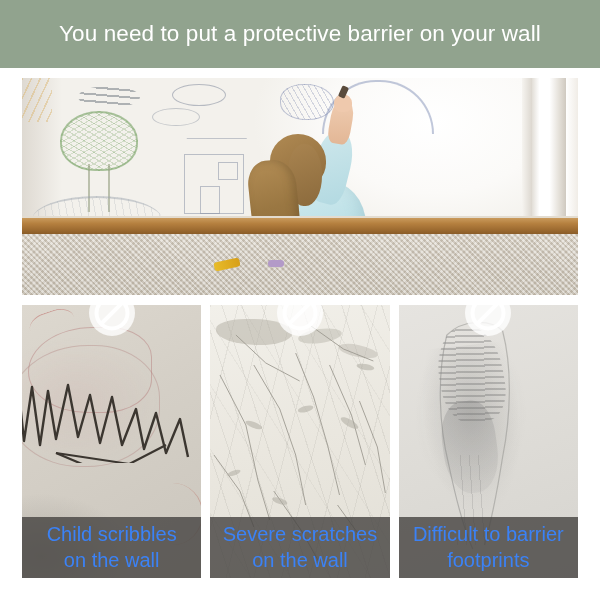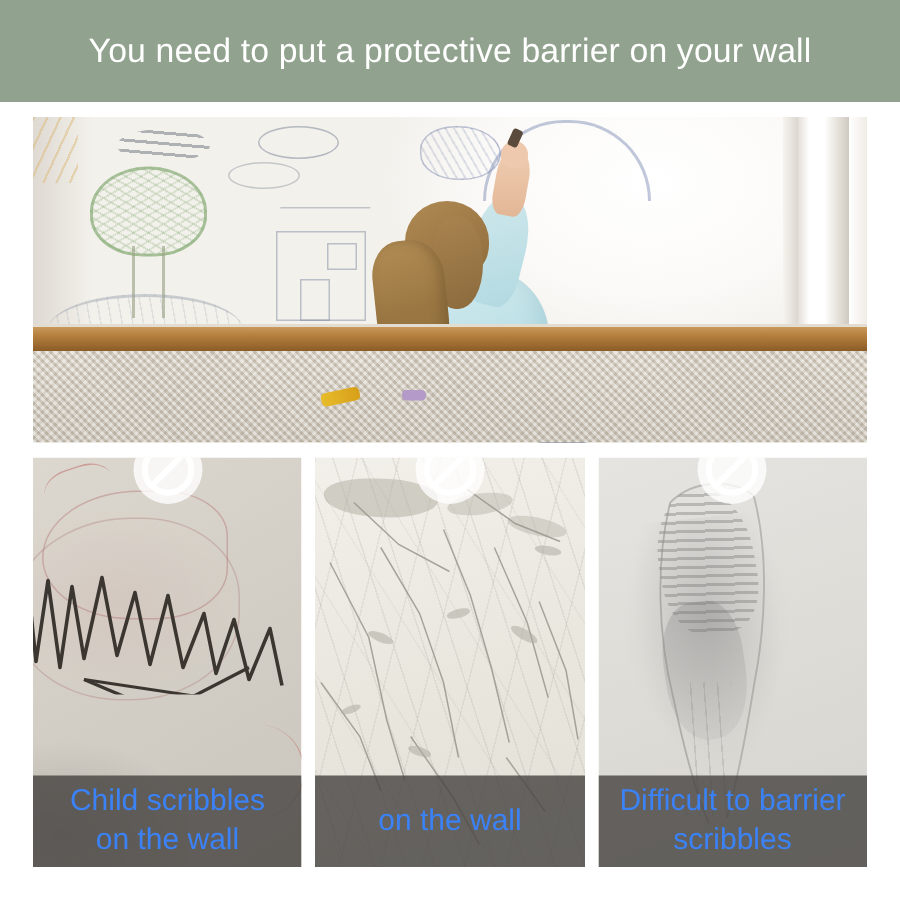--- a/index.html
+++ b/index.html
@@ -604,20 +604,21 @@
         </g>
       </svg>
       <div class="no-icon">
         <svg width="50" height="50" viewBox="0 0 50 50">
           <circle cx="25" cy="25" r="23" fill="rgba(255,255,255,0.78)"></circle>
           <circle cx="25" cy="25" r="15.5" fill="none" stroke="#ffffff" stroke-width="4"></circle>
           <line x1="14.5" y1="35.5" x2="35.5" y2="14.5" stroke="#ffffff" stroke-width="4" stroke-linecap="butt"></line>
         </svg>
       </div>
       <div class="caption">
+        <div class="caption-line">Severe scratches</div>
         <div class="caption-line">on the wall</div>
       </div>
     </div>
 
     <div class="panel">
       <div class="bg-footprint"></div>
       <div class="fp-smudge"></div>
       <div class="fp-heel"></div>
       <div class="fp-sole"></div>
       <div class="fp-streak"></div>
@@ -628,18 +629,18 @@
       </svg>
       <div class="no-icon">
         <svg width="50" height="50" viewBox="0 0 50 50">
           <circle cx="25" cy="25" r="23" fill="rgba(255,255,255,0.78)"></circle>
           <circle cx="25" cy="25" r="15.5" fill="none" stroke="#ffffff" stroke-width="4"></circle>
           <line x1="14.5" y1="35.5" x2="35.5" y2="14.5" stroke="#ffffff" stroke-width="4" stroke-linecap="butt"></line>
         </svg>
       </div>
       <div class="caption">
         <div class="caption-line">Difficult to barrier</div>
-        <div class="caption-line">scribbles</div>
+        <div class="caption-line">footprints</div>
       </div>
     </div>
 
   </div>
 </div>
 
 </body></html>

